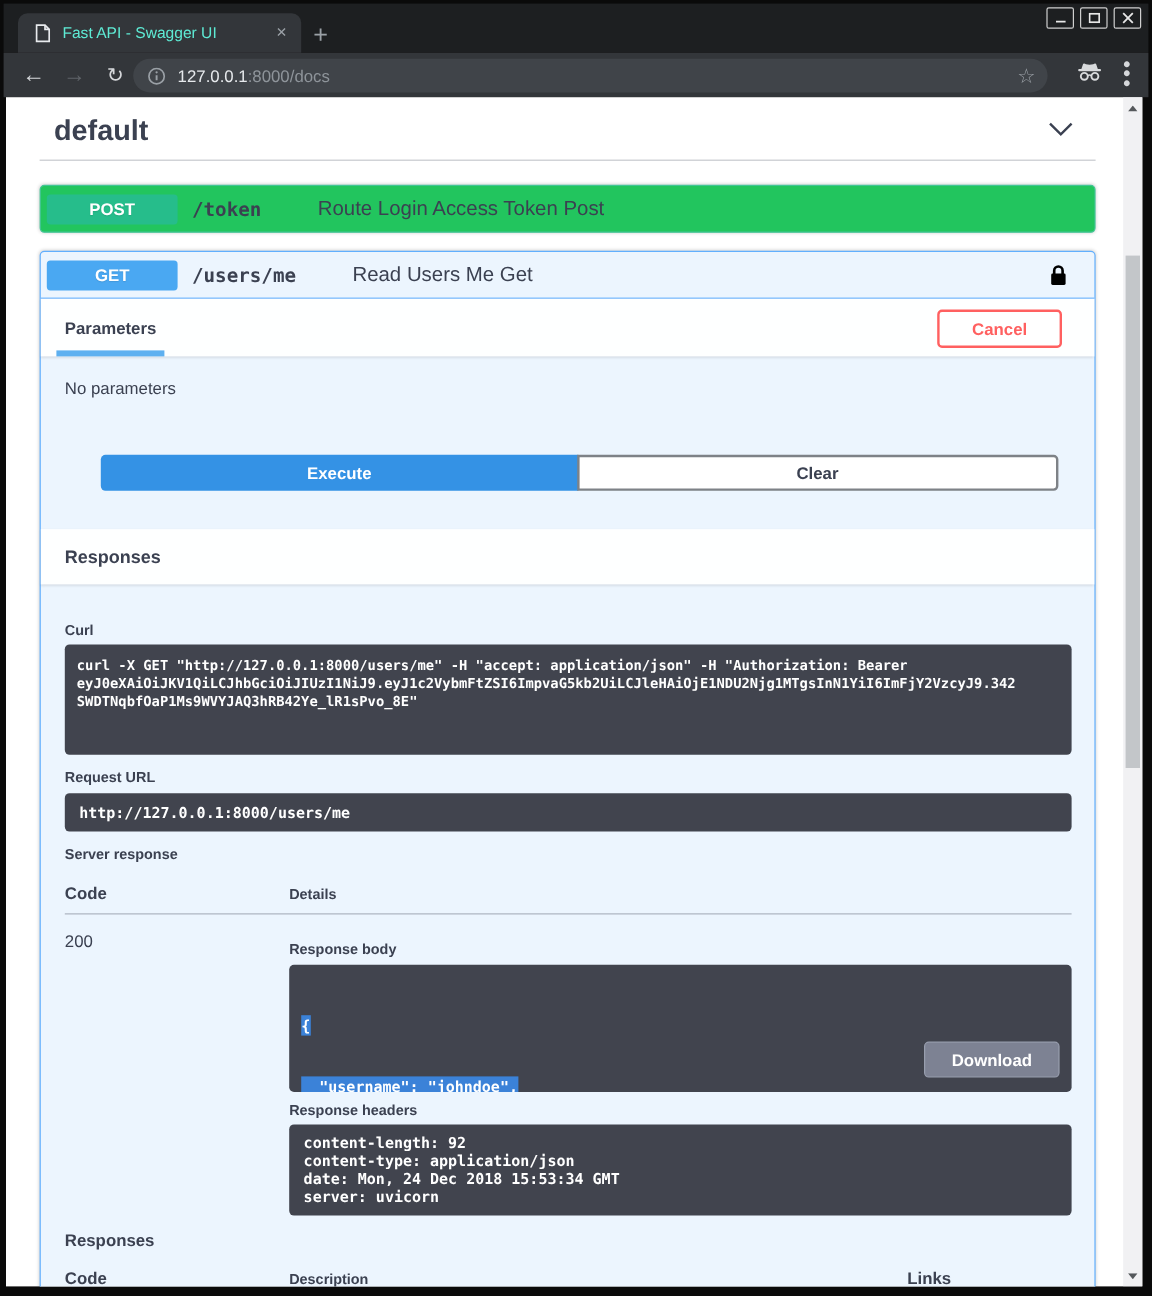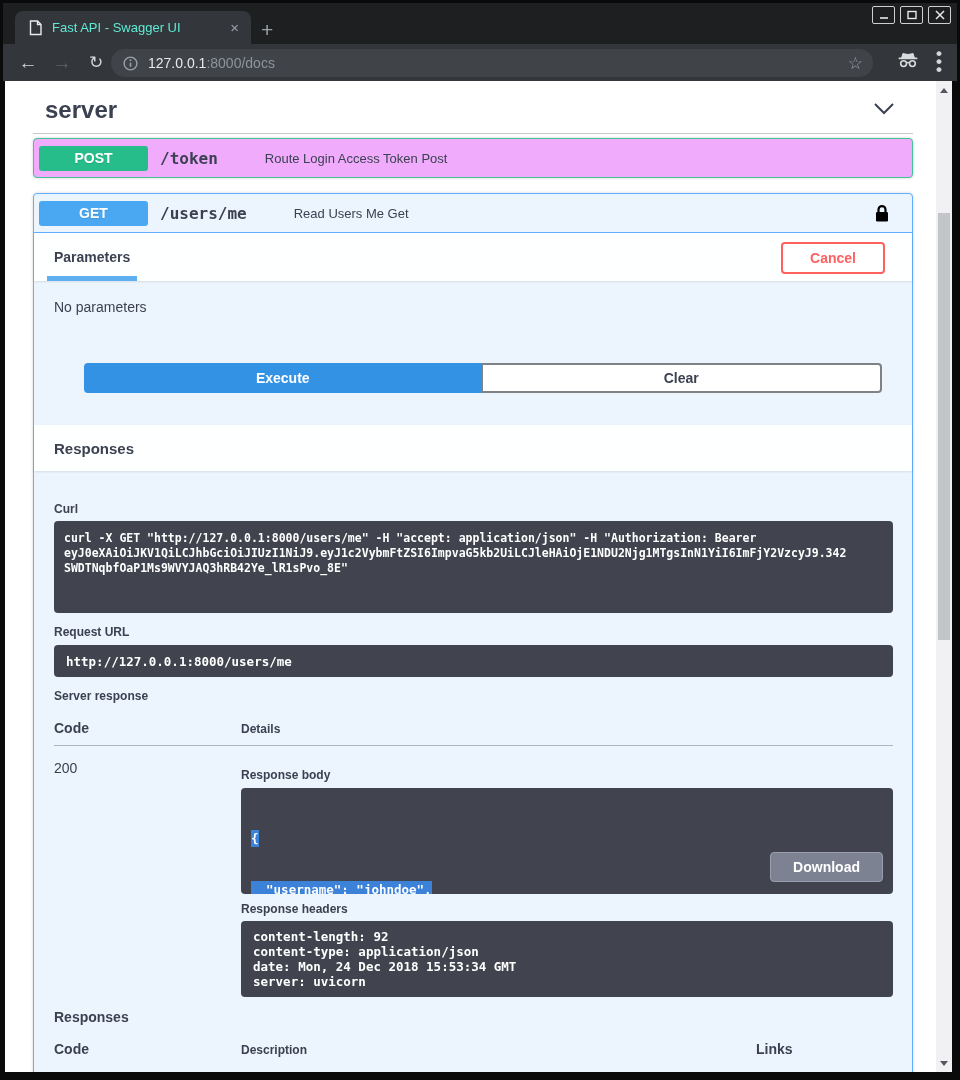--- a/index.html
+++ b/index.html
@@ -35,30 +35,30 @@
                letter-spacing:0; line-height:8px; text-align:center; width:10px; }
   .menu-dots span { display:block; height:8px; }
   
   .page { position:absolute; left:5px; right:8px; top:81px; bottom:8px; background:#fff; overflow:hidden; color:#3b4151; }
   .content { position:absolute; left:0; right:16px; top:0; bottom:0; overflow:hidden; padding:14px 23px 0 28px; }
   .sec-header { display:flex; align-items:center; justify-content:space-between; height:30px; }
   .sec-title { font-size:24px; font-weight:bold; color:#3b4151; margin:0 0 0 12px; }
   .sec-chevron { margin-right:18px; }
   .sec-divider { border-bottom:1px solid #c6c9ce; margin-top:8px; }
   .opblock { border-radius:4px; box-shadow:0 0 3px rgba(0,0,0,.19); }
-  .opblock.post { margin-top:4px; height:40px; border:1px solid #41c596; background:#f0abfc; }
+  .opblock.post { margin-top:20px; height:40px; border:1px solid #41c596; background:#22c55e; }
   .opblock.get  { margin-top:15px; border:1px solid #61affe; background:#ecf5fe; height:900px; }
   .op-summary { height:38px; display:flex; align-items:center; padding:0 10px 0 5px; }
   .opblock.get .op-summary { border-bottom:1px solid #61affe; height:39px; }
   .badge { width:109px; height:25px; border-radius:3px; color:#fff; font-weight:bold; font-size:14px;
            display:flex; align-items:center; justify-content:center; text-shadow:0 1px 1px rgba(0,0,0,.1); }
   .badge.post { background:#26bd8b; }
   .badge.get  { background:#4aa8f2; }
   .op-path { font-family:"DejaVu Sans Mono", monospace; font-weight:bold; font-size:16px; color:#3b4151; margin-left:12px; }
-  .op-desc { font-size:13px; color:#3b4151; margin-left:15px;padding-left:32px; }
+  .op-desc { font-size:17px; color:#3b4151; margin-left:15px;padding-left:32px; }
   .op-lock { margin-left:auto; margin-right:12px; display:flex; }
   .params-head { position:relative; background:rgba(255,255,255,.95); height:48px;
                  box-shadow:0 1px 2px rgba(0,0,0,.1); }
   .params-tab { position:absolute; left:20px; top:16px; font-size:14px; font-weight:bold; color:#3b4151; }
   .params-underline { position:absolute; left:13px; bottom:0; width:90px; height:5px; background:#5eb0f0; }
   .btn-cancel { position:absolute; right:27px; top:9px; border:2px solid #ff6060; color:#ff6060;
                 background:#fff; font-weight:bold; font-size:14px; border-radius:4px; padding:6px 27px;
                 font-family:"Liberation Sans", sans-serif; }
   .op-body1 { padding:18px 20px 0; }
   .no-params { font-size:14px; color:#3b4151; margin:0; }
@@ -168,21 +168,21 @@
       <span>•</span>
       <span>•</span>
       <span>•</span>
     </span>
 </div>
 
 <div class="page">
   <div class="content">
 
     <div class="sec-header">
-      <h2 class="sec-title">server</h2>
+      <h2 class="sec-title">default</h2>
       <span class="sec-chevron">
         <svg width="22" height="13" viewBox="0 0 22 13">
             <path d="M2 2 L11 11 L20 2" fill="none" stroke="#3b4151" stroke-width="2"></path>
           </svg>
       </span>
     </div>
     <div class="sec-divider"></div>
 
     <div class="opblock post">
       <div class="op-summary">

